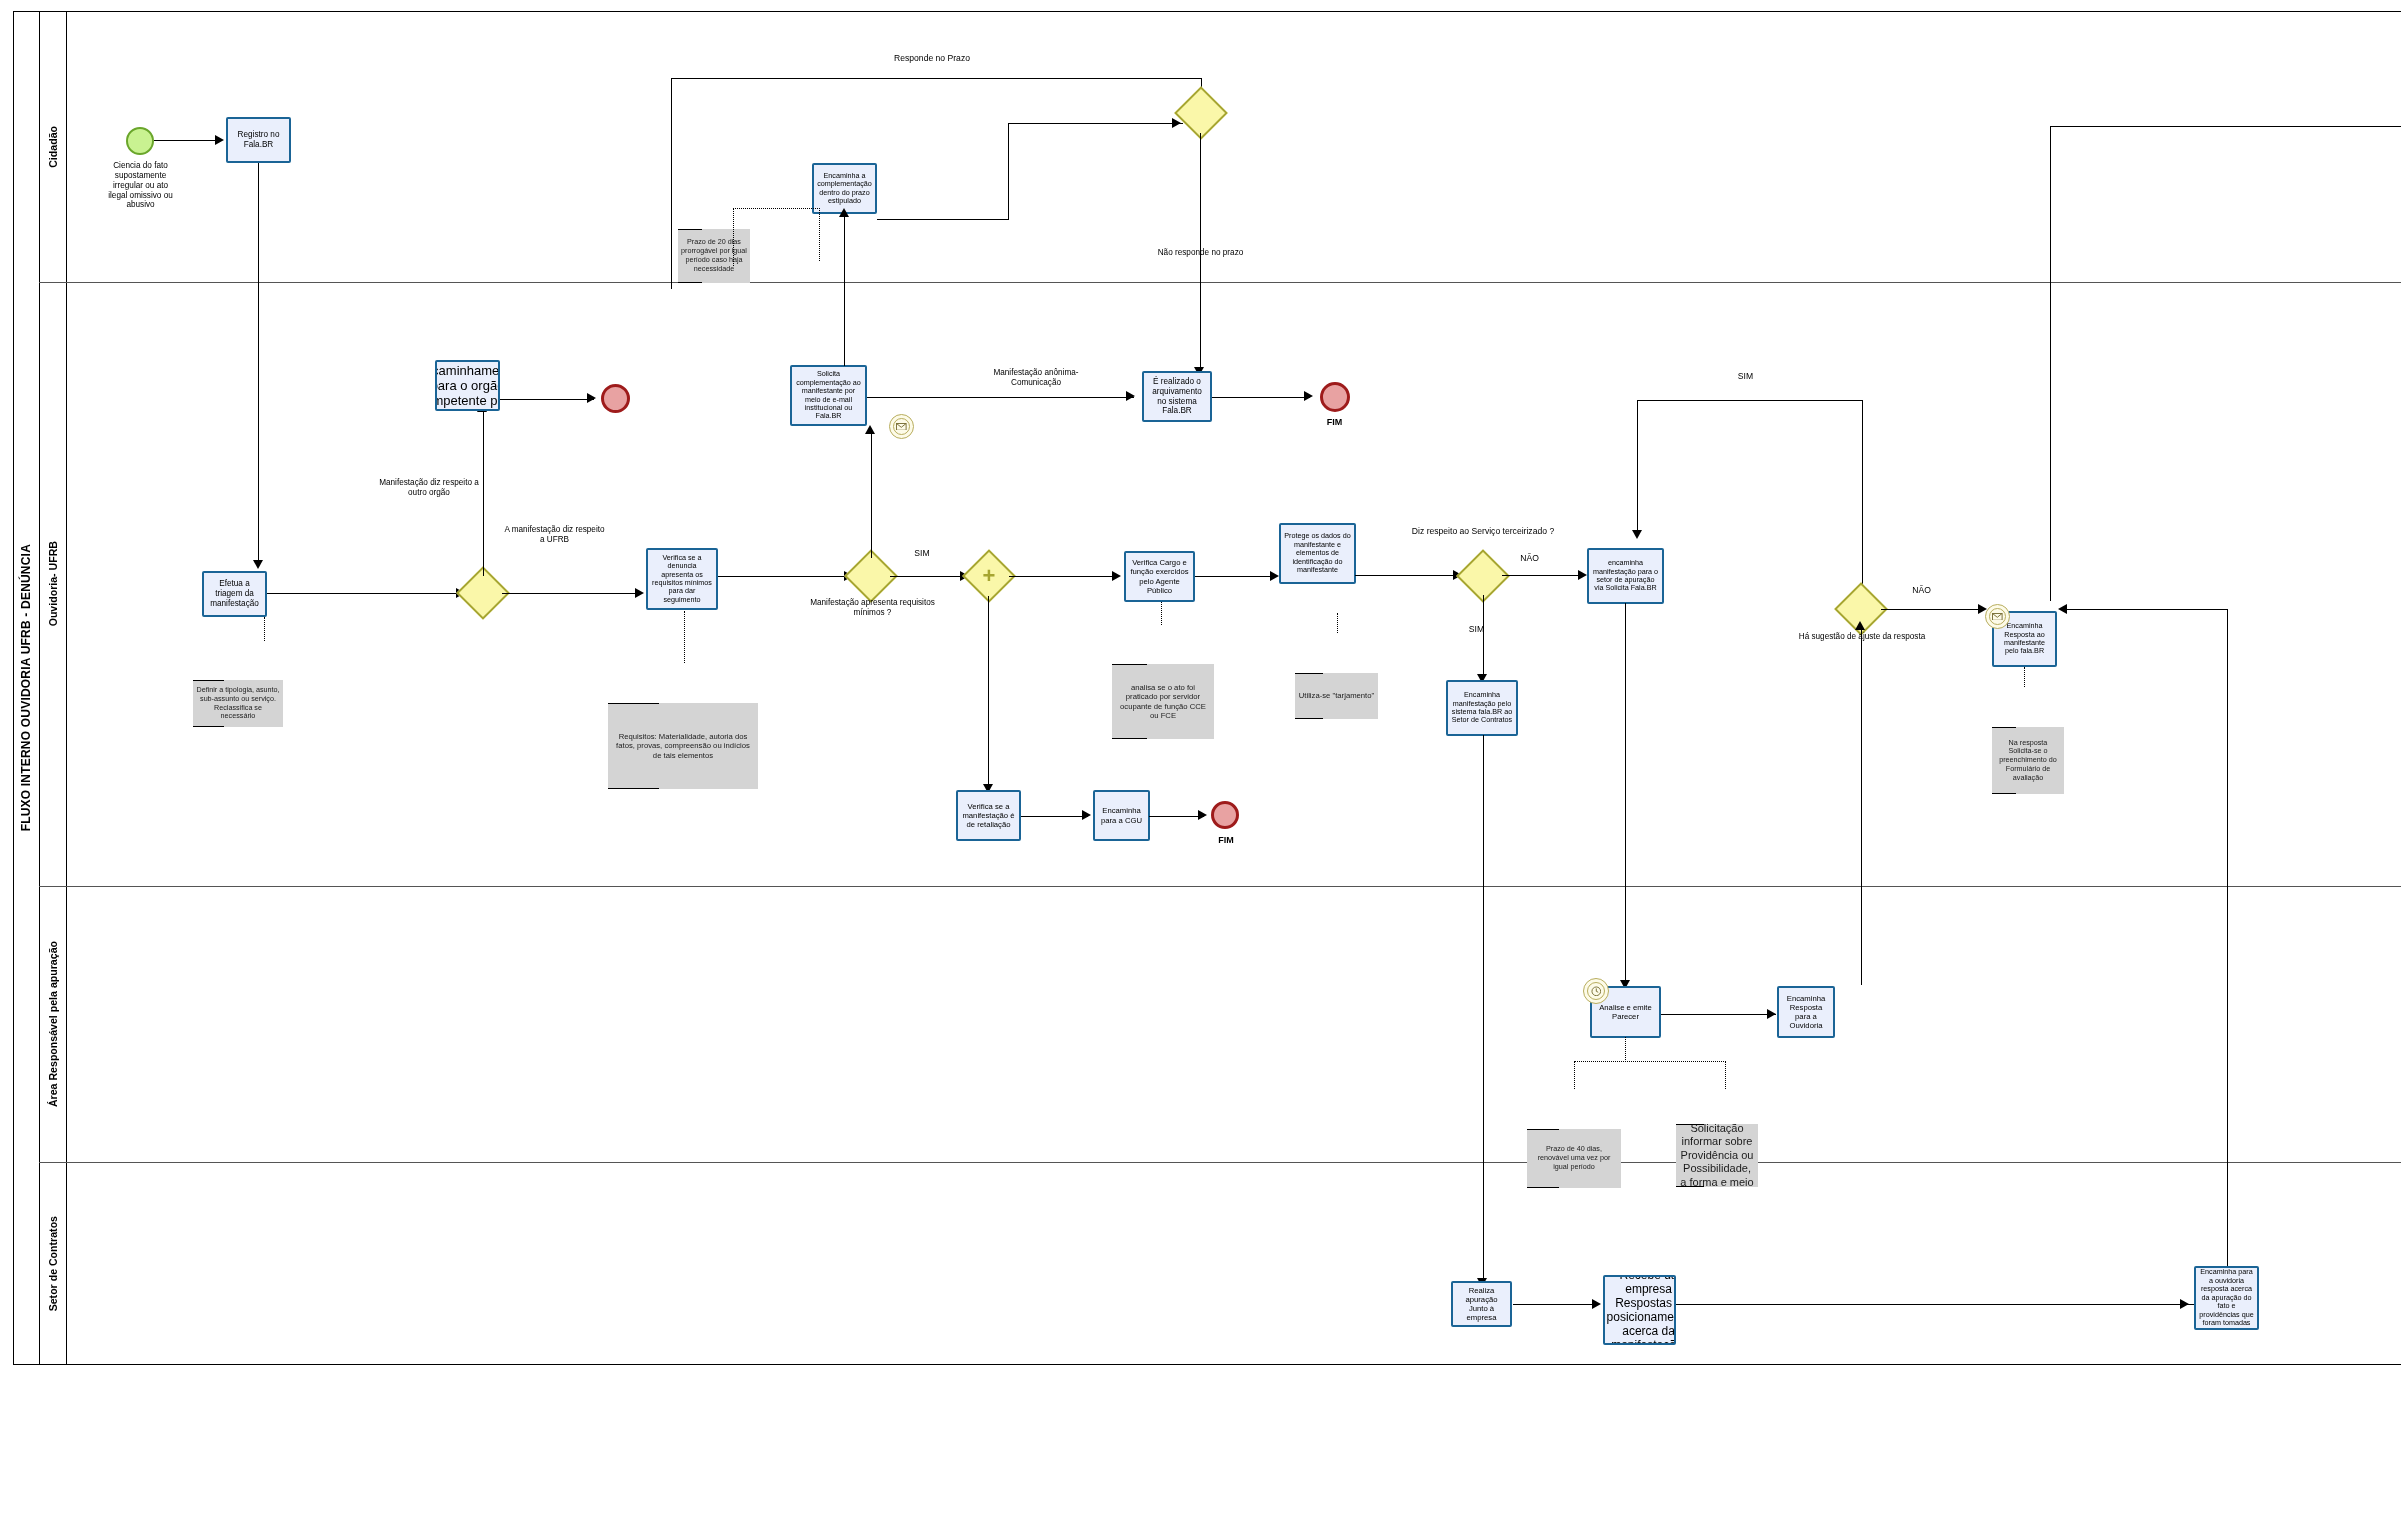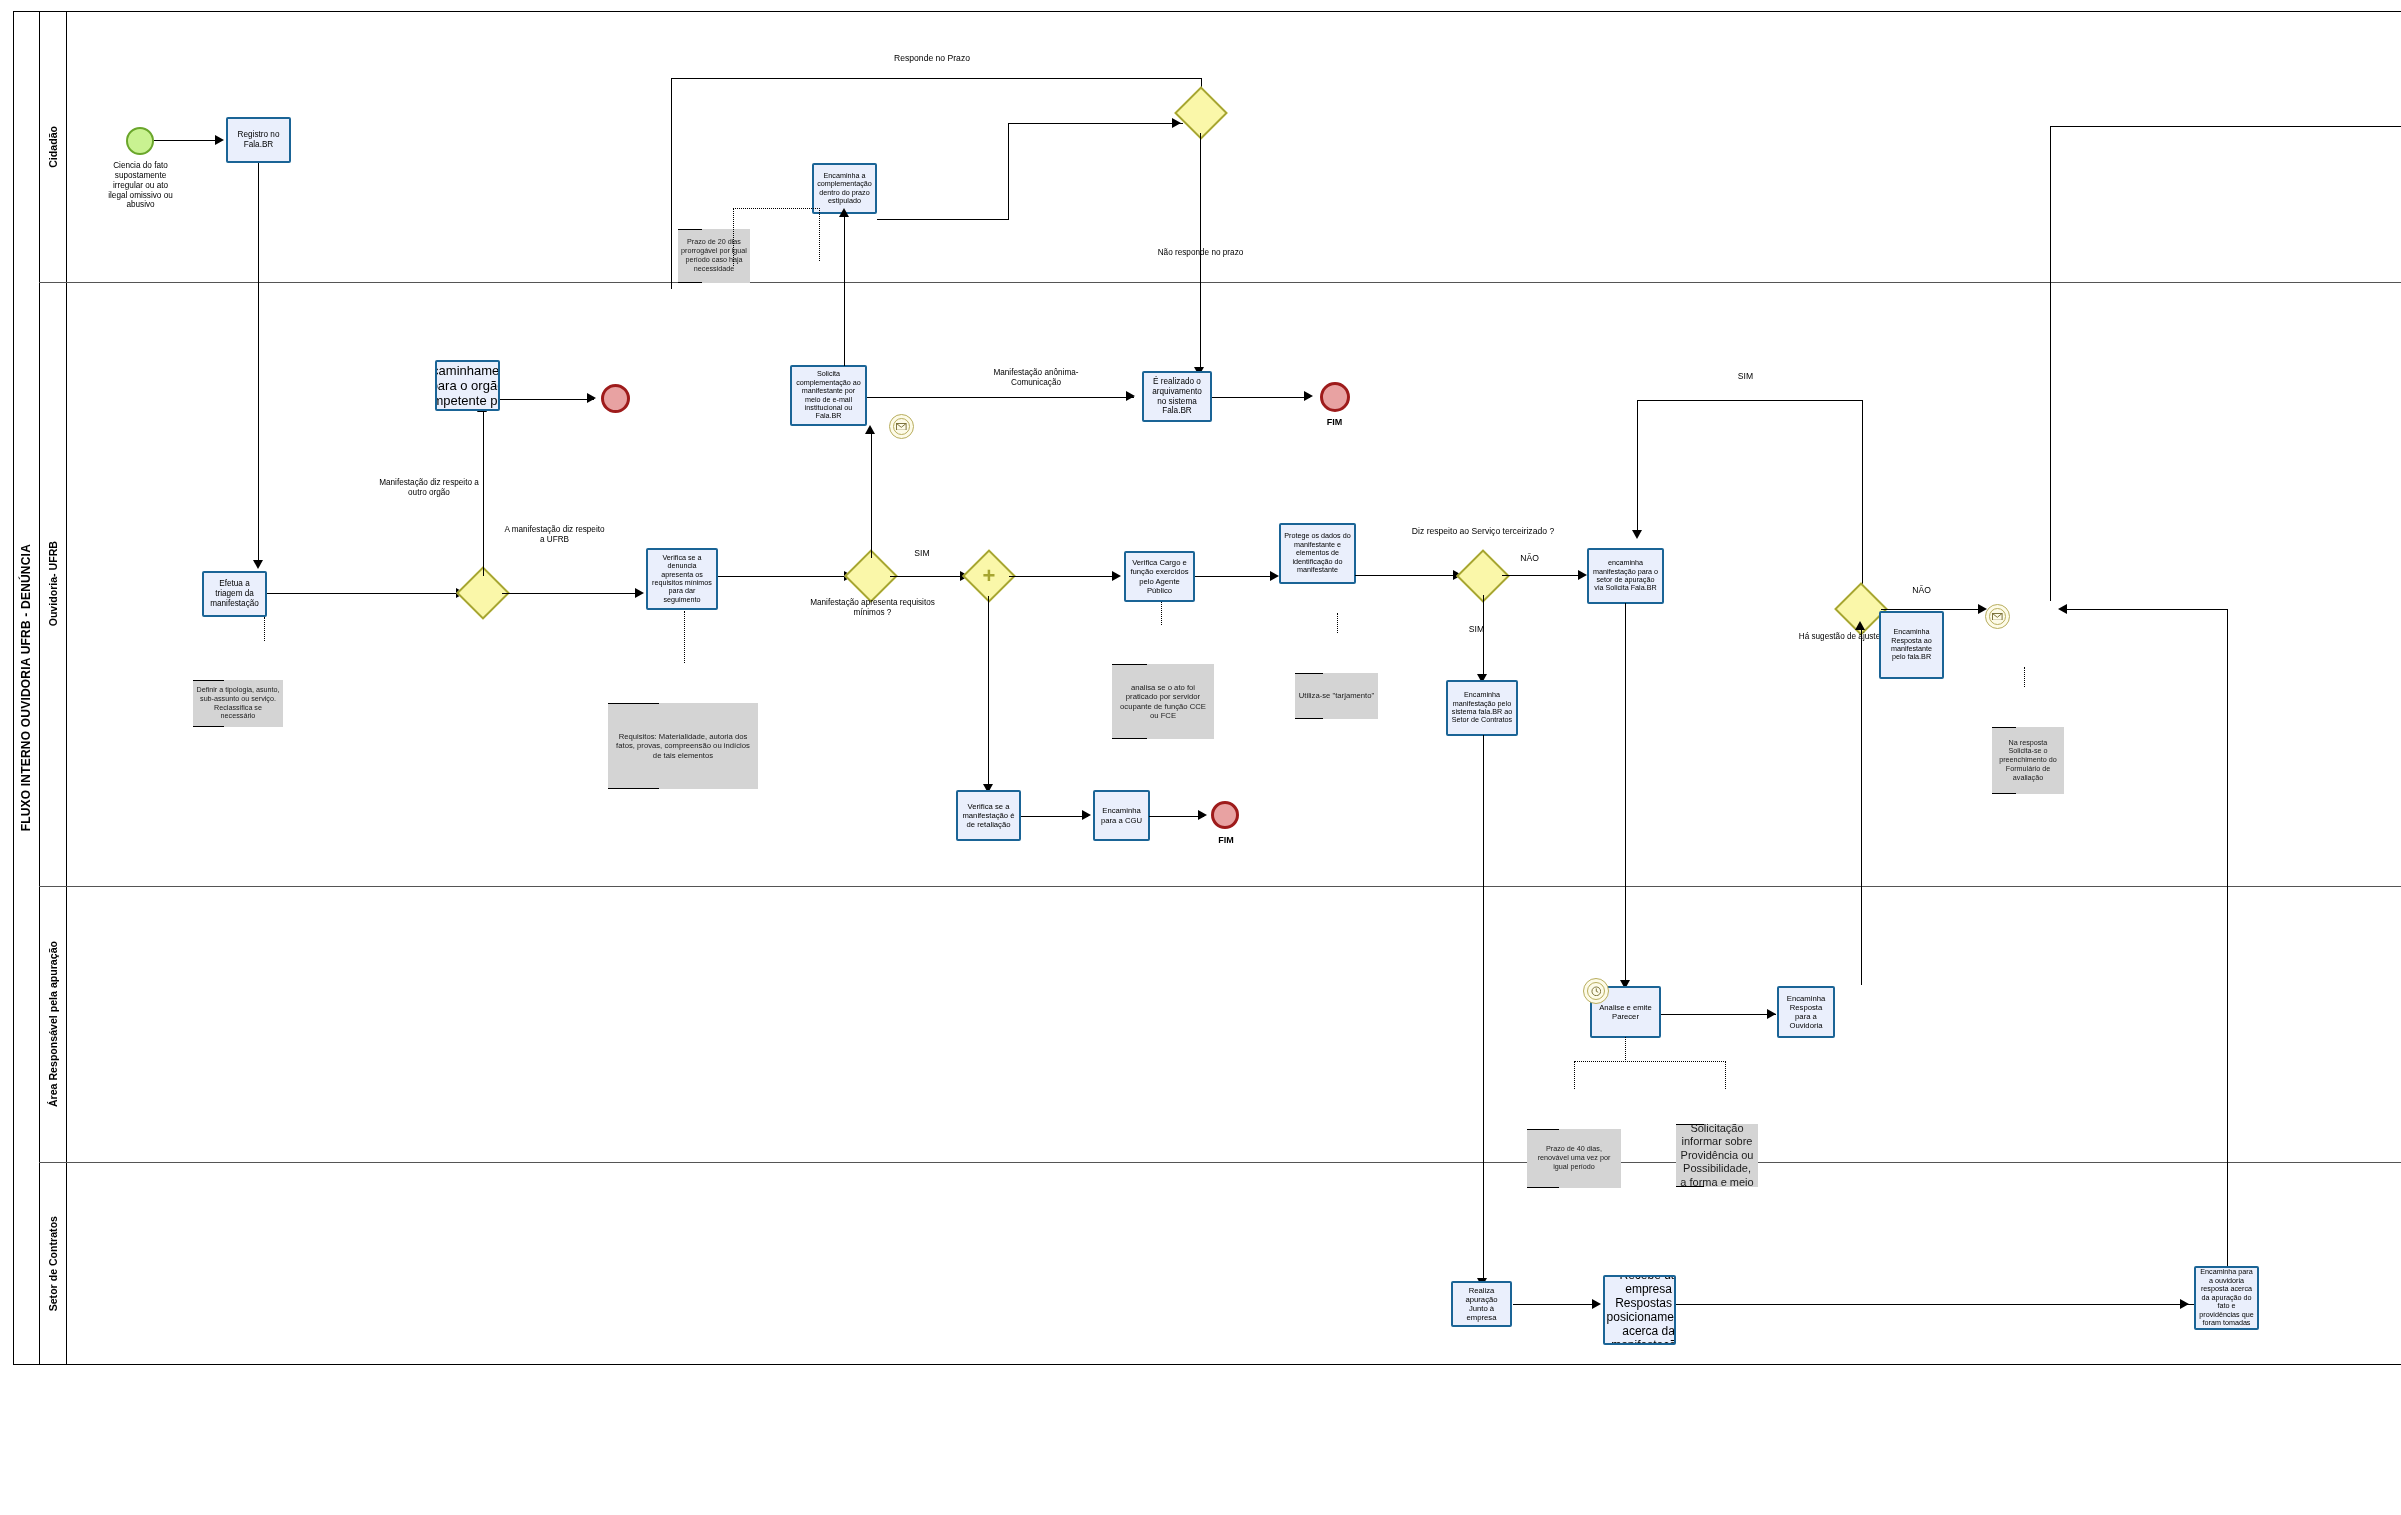--- a/index.html
+++ b/index.html
@@ -264,21 +264,21 @@
 
   <div class="gw" style="left:1842px;top:590px;width:38px;height:38px;">
     <div class="dia"></div>
   </div>
   <div class="flabel" style="left:1790px;top:632px;width:144px;font-size:8.2px;">Há sugestão de ajuste da resposta</div>
 
   <div class="flabel" style="left:1900px;top:585px;width:43px;font-size:8.6px;">NÃO</div>
   <div class="ln h" style="left:1881px;top:609px;width:104px;"></div>
   <div class="arr r" style="left:1978px;top:604px;"></div>
 
-  <div class="task" style="left:1879px;top:611px;width:65px;height:68px;font-size:7.2px;">Encaminha Resposta ao manifestante pelo fala.BR</div>
+  <div class="task" style="left:1992px;top:611px;width:65px;height:56px;font-size:7.2px;">Encaminha Resposta ao manifestante pelo fala.BR</div>
   <div class="badge" style="left:1985px;top:604px;width:25px;height:25px;">
     <div class="inner">
       <svg width="10.6" height="7.7" viewBox="0 0 22 16" aria-hidden="true">
         <rect x="1" y="1" width="20" height="14" fill="none" stroke="#7a7037" stroke-width="2"></rect>
         <path d="M1 1 L11 9 L21 1" fill="none" stroke="#7a7037" stroke-width="2"></path>
       </svg>
     </div>
   </div>
   <div class="dot v" style="left:2024px;top:667px;height:20px;"></div>
   <div class="annot" style="left:1992px;top:687px;width:72px;height:67px;font-size:7.2px;">Na resposta Solicita-se o preenchimento do Formulário de avaliação</div>

